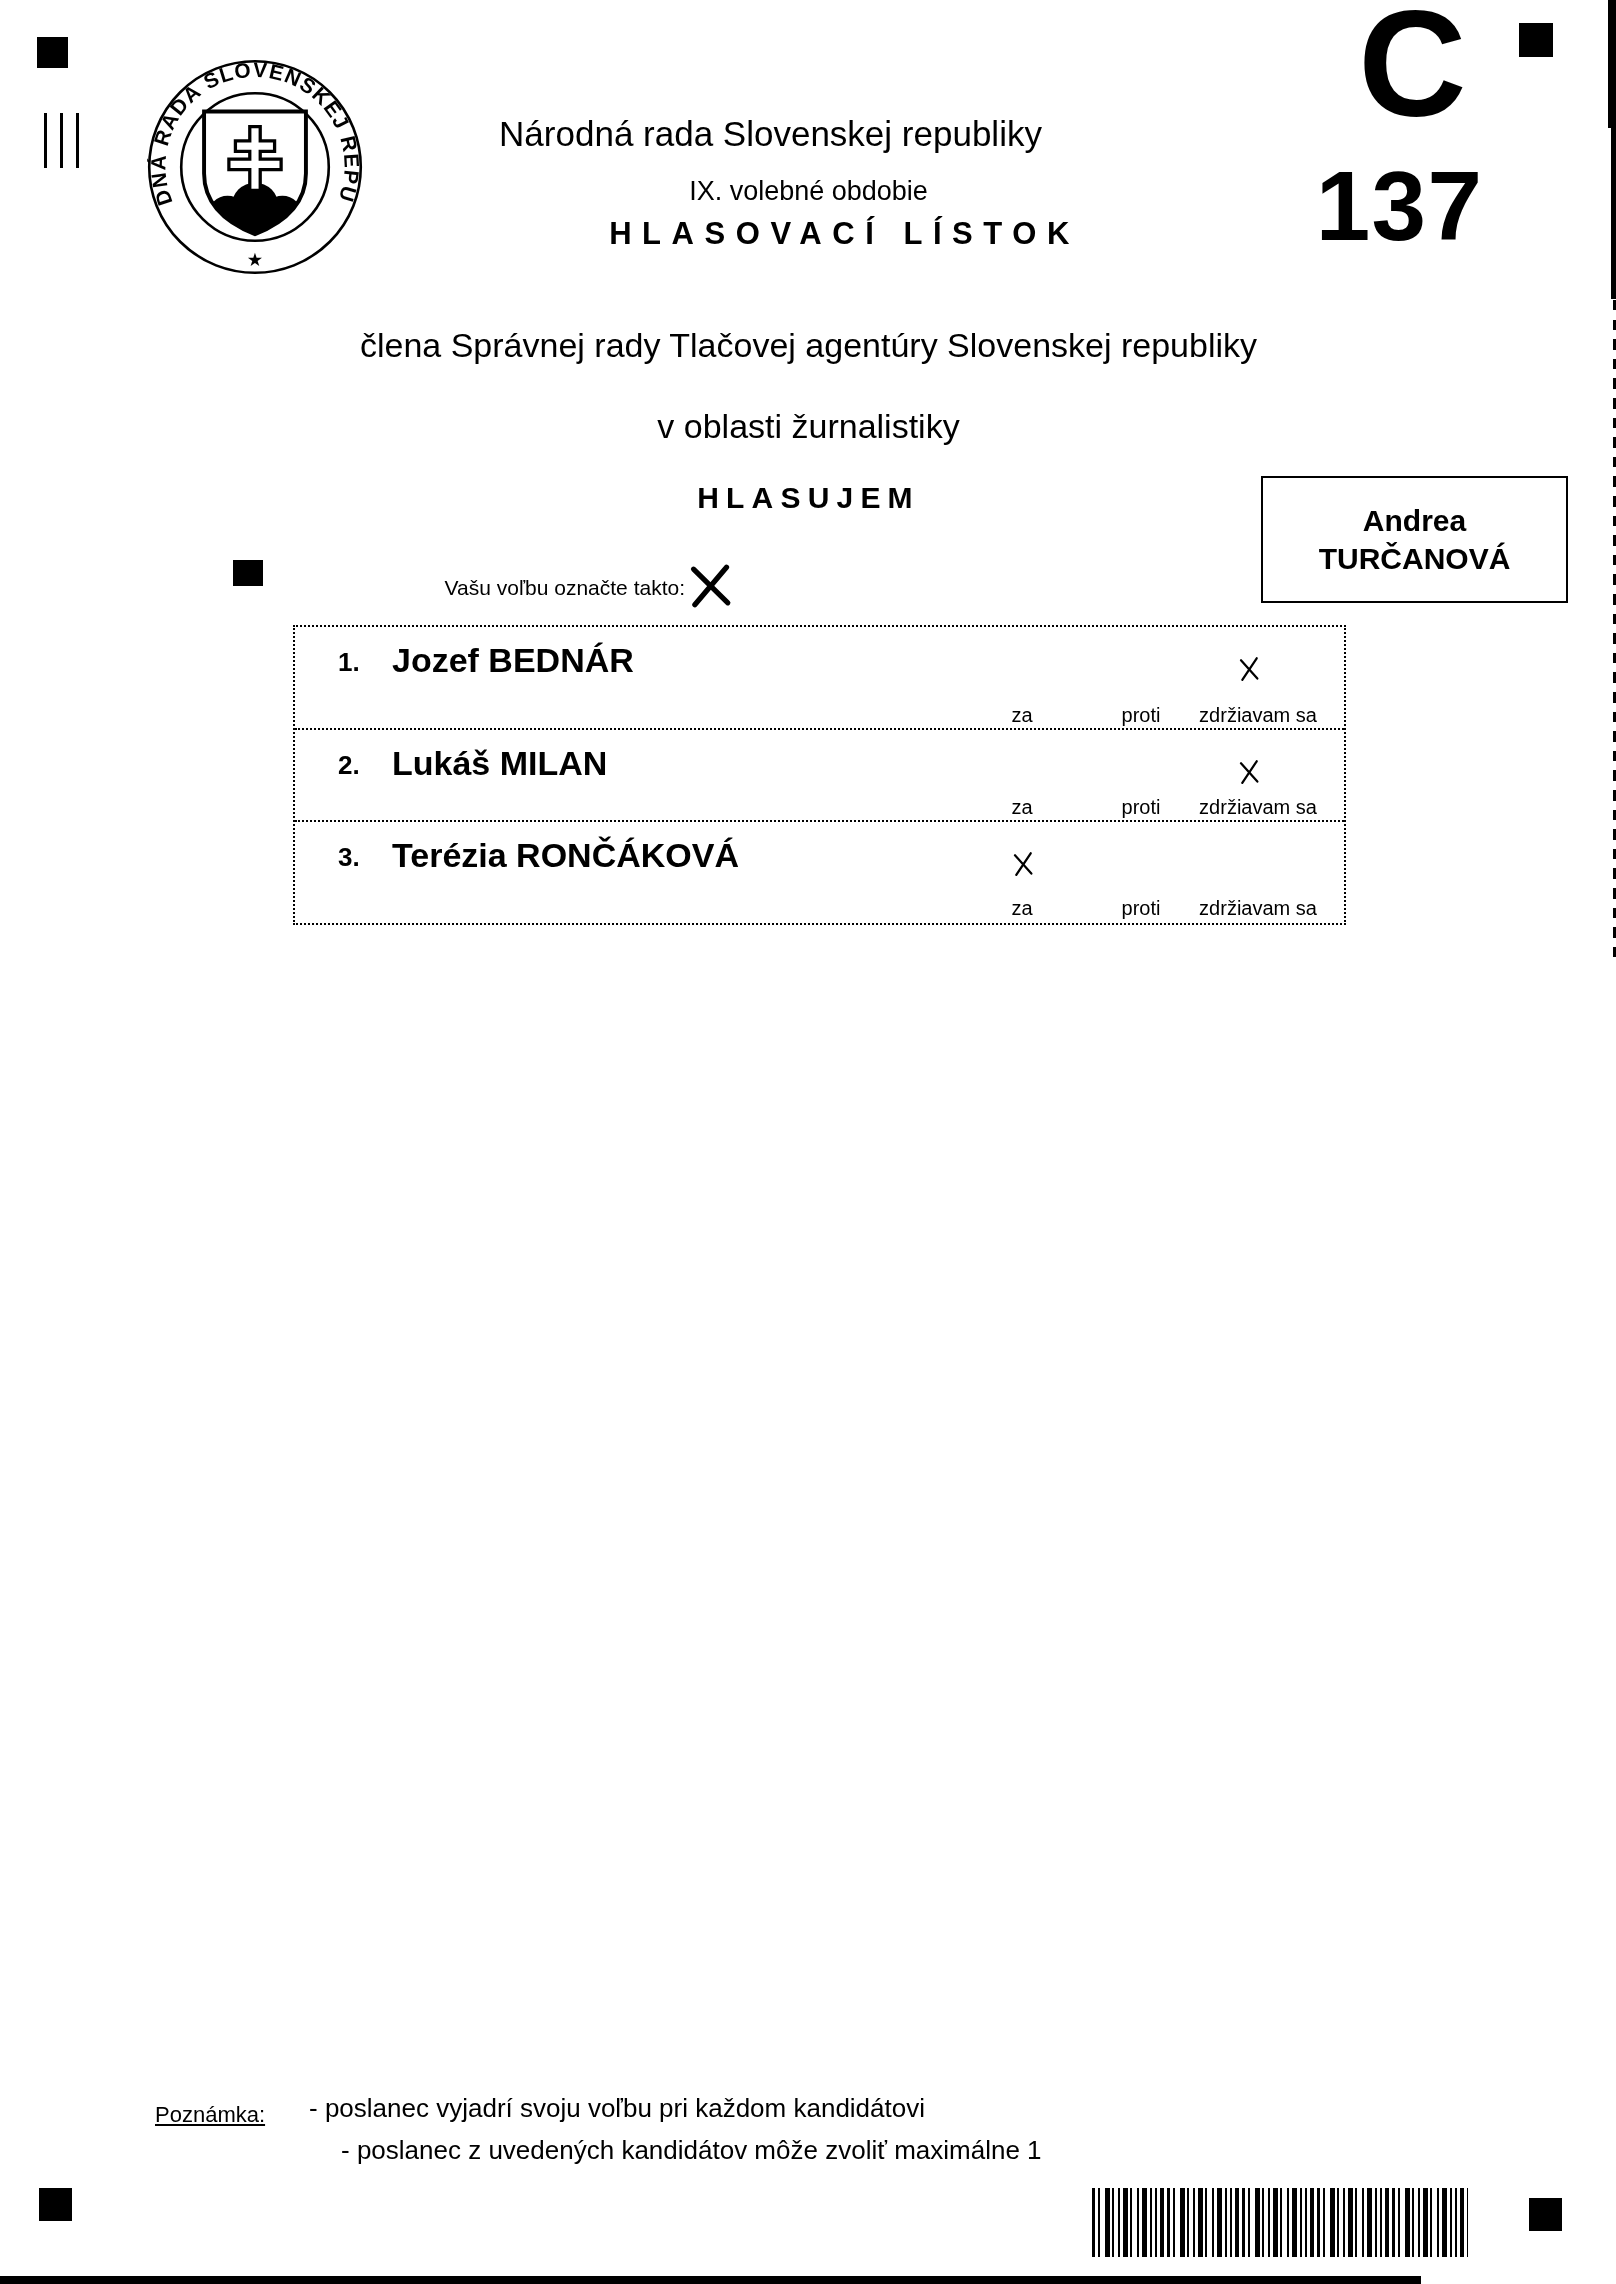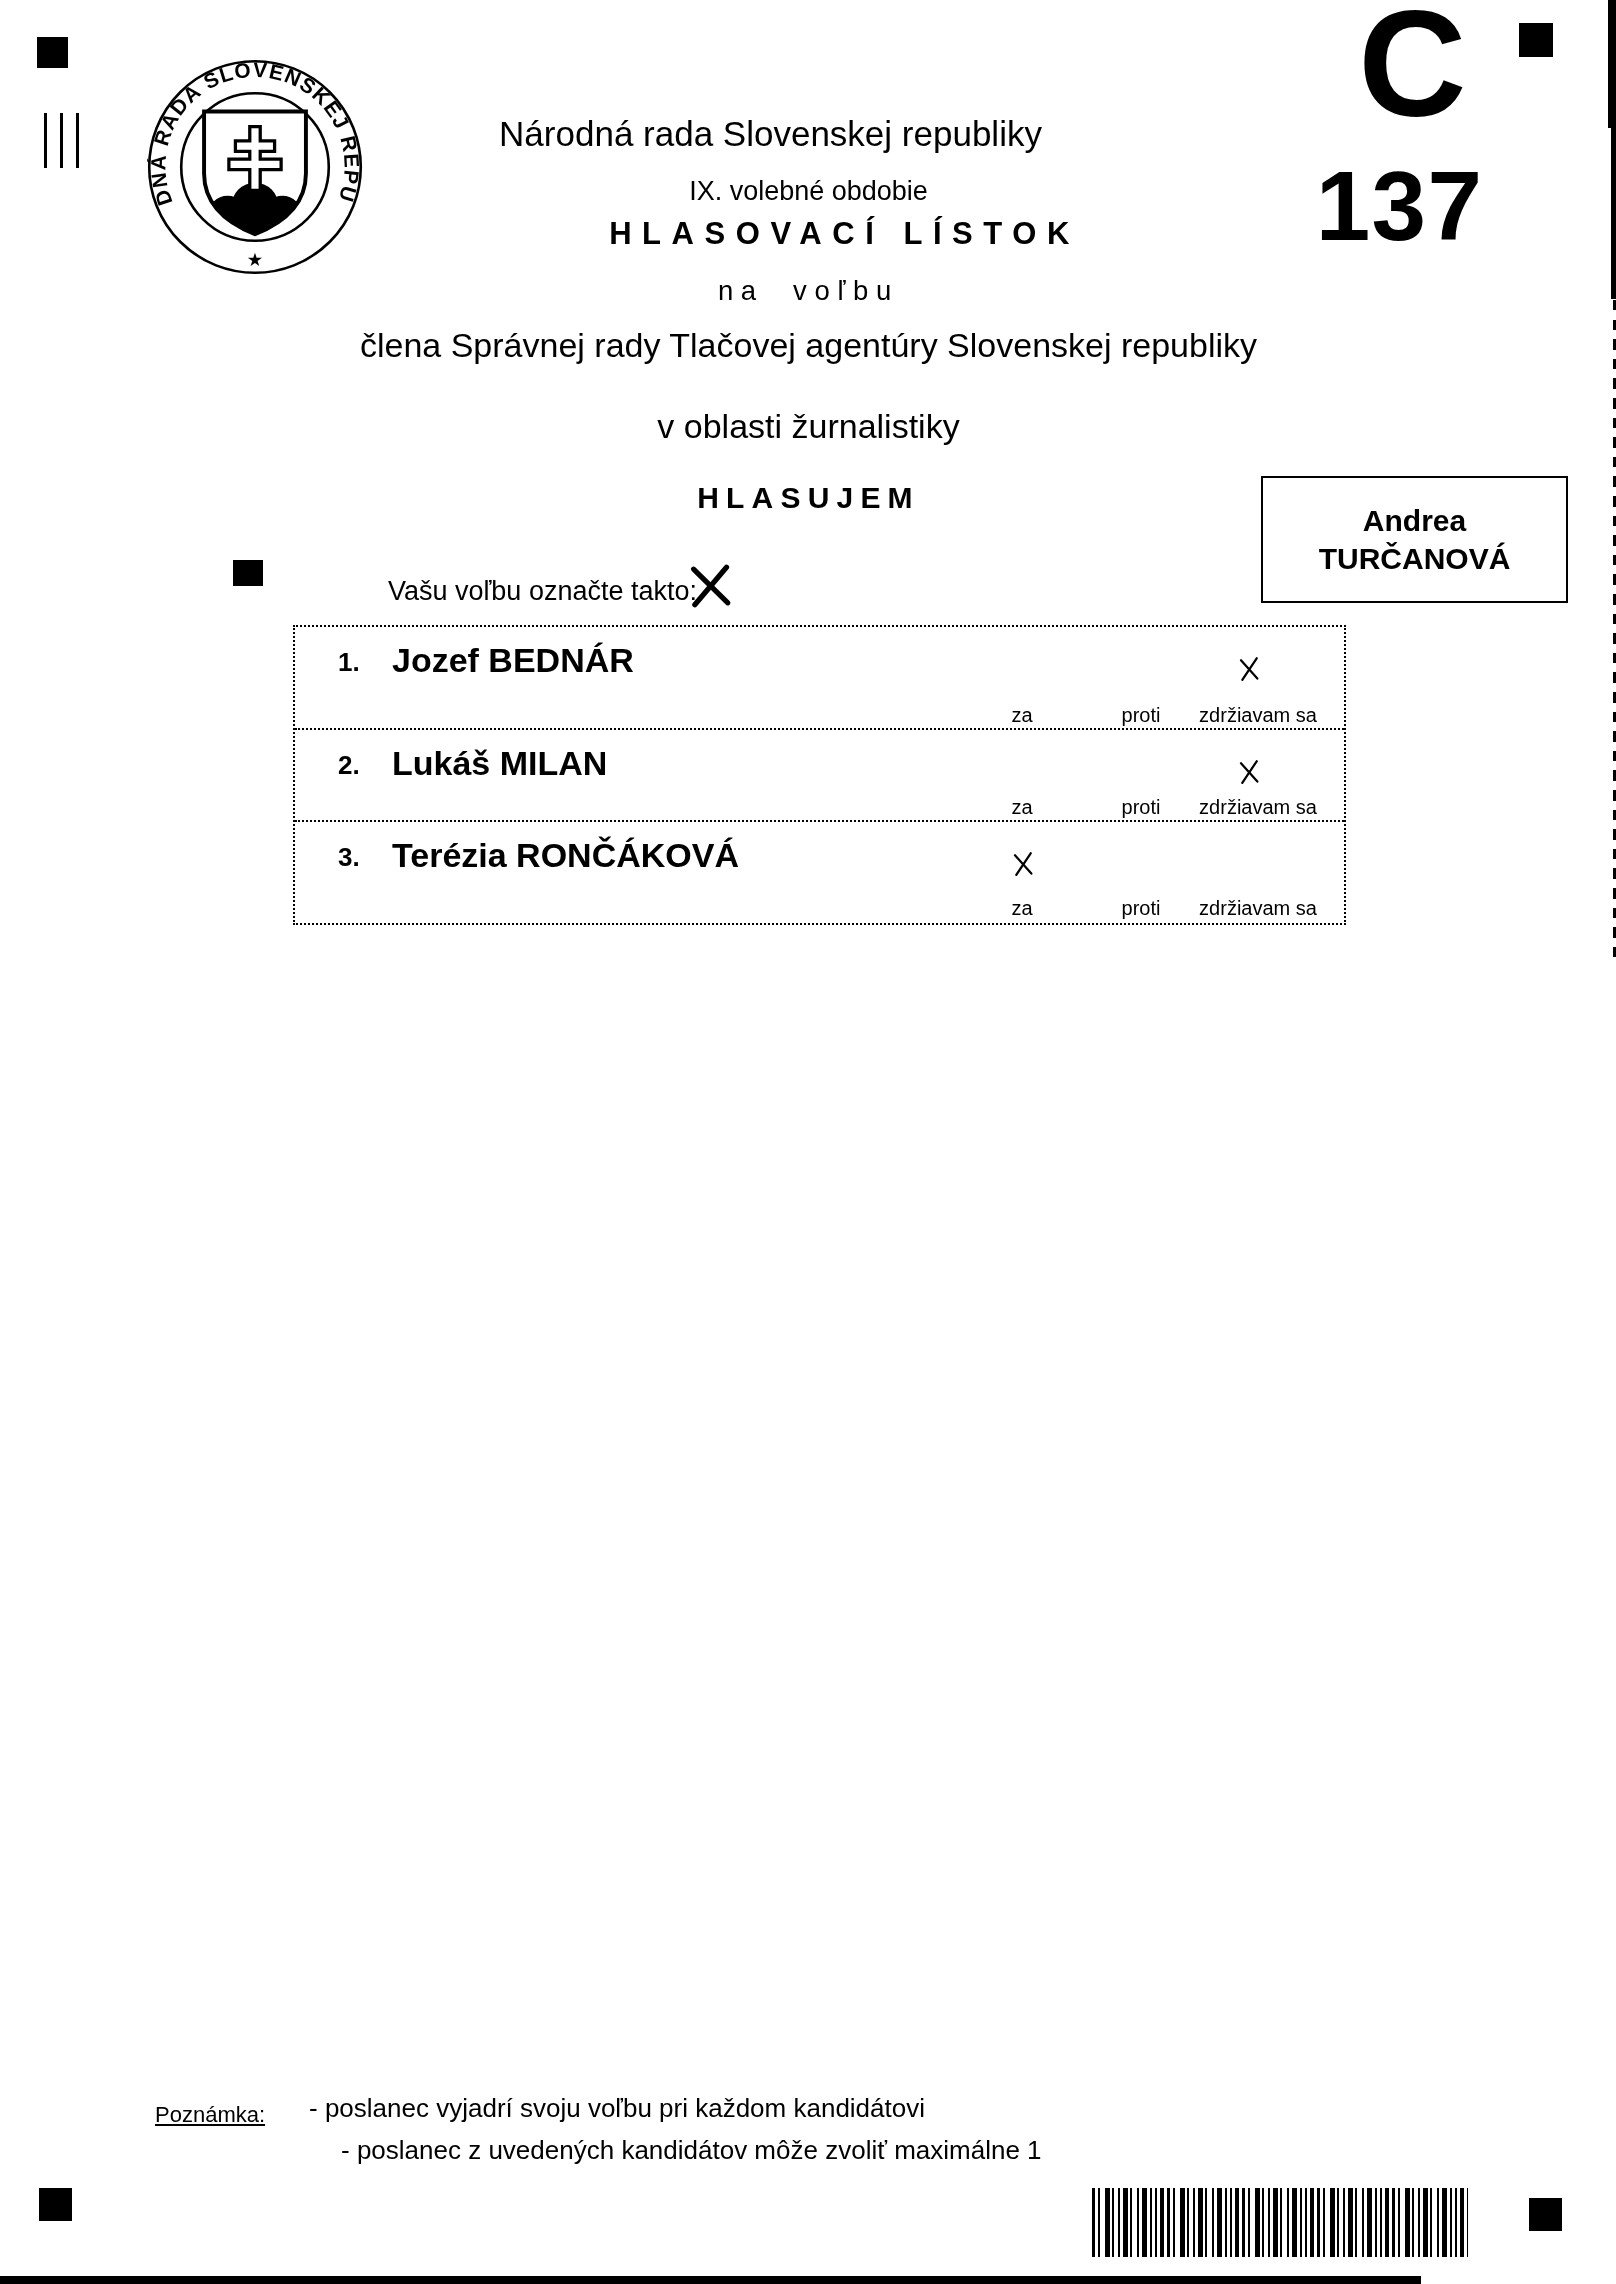--- a/index.html
+++ b/index.html
@@ -39,21 +39,21 @@
   .edge3{left:1613px;top:300px;width:2.6px;height:661px;
     background:repeating-linear-gradient(180deg,#000 0 10.5px,transparent 10.5px 19.6px);}
   
   .name-box{
     left:1261px;top:476px;width:307px;height:127px;
     border:2.6px solid #000;box-sizing:border-box;
     display:flex;flex-direction:column;justify-content:center;align-items:center;
     font-size:30px;font-weight:bold;line-height:38px;text-align:center;
   }
   
-  .instruction{left:0;top:576px;width:685px;text-align:right;font-size:27px;white-space:nowrap;padding-left:12px;}
+  .instruction{left:0;top:576px;width:685px;text-align:right;font-size:21px;white-space:nowrap;}
   .example-x{left:689px;top:563px;width:44px;height:46px;}
   .ml-square{left:233px;top:560px;width:30px;height:26px;}
   
   .cand-box{
     left:293px;top:625px;width:1053px;height:300px;
     border:2px dotted #000;box-sizing:border-box;
   }
   .cand-row{position:relative;width:100%;box-sizing:border-box;}
   .row-0{height:103px;border-bottom:2px dotted #000;}
   .row-1{height:92px;border-bottom:2px dotted #000;}
@@ -120,21 +120,20 @@
         <circle cx="0" cy="60" r="36" fill="#000"></circle>
         <rect x="-80" y="72" width="160" height="42" fill="#000"></rect>
       </g>
       <path d="M -8,-62 L 8,-62 L 8,-40 L 30,-40 L 30,-24 L 8,-24 L 8,-12 L 40,-12 L 40,4 L 8,4 L 8,36 L -8,36 L -8,4 L -40,4 L -40,-12 L -8,-12 L -8,-24 L -30,-24 L -30,-40 L -8,-40 Z" fill="#fff" stroke="#000" stroke-width="5"></path>
     </g>
   </svg>
 
   <div class="cline t-institution">Národná rada Slovenskej republiky</div>
   <div class="cline t-term">IX. volebné obdobie</div>
   <div class="cline t-ballot">HLASOVACÍ LÍSTOK</div>
-  <div class="cline t-navolbu">na voľbu</div>
   <div class="cline t-subject">člena Správnej rady Tlačovej agentúry Slovenskej republiky</div>
   <div class="cline t-area">v oblasti žurnalistiky</div>
   <div class="cline t-hlasujem">HLASUJEM</div>
 
   <div class="abs code-letter">C</div>
   <div class="abs code-number">137</div>
 
   <div class="abs name-box">
     <div>Andrea</div>
     <div>TURČANOVÁ</div>

